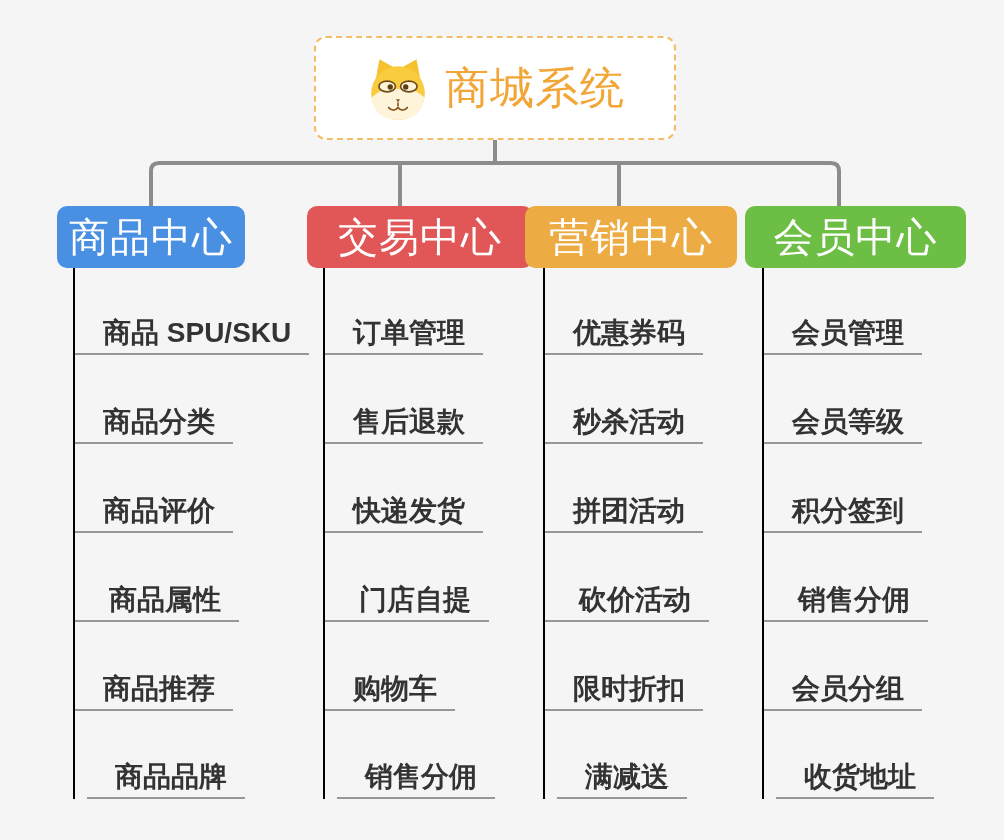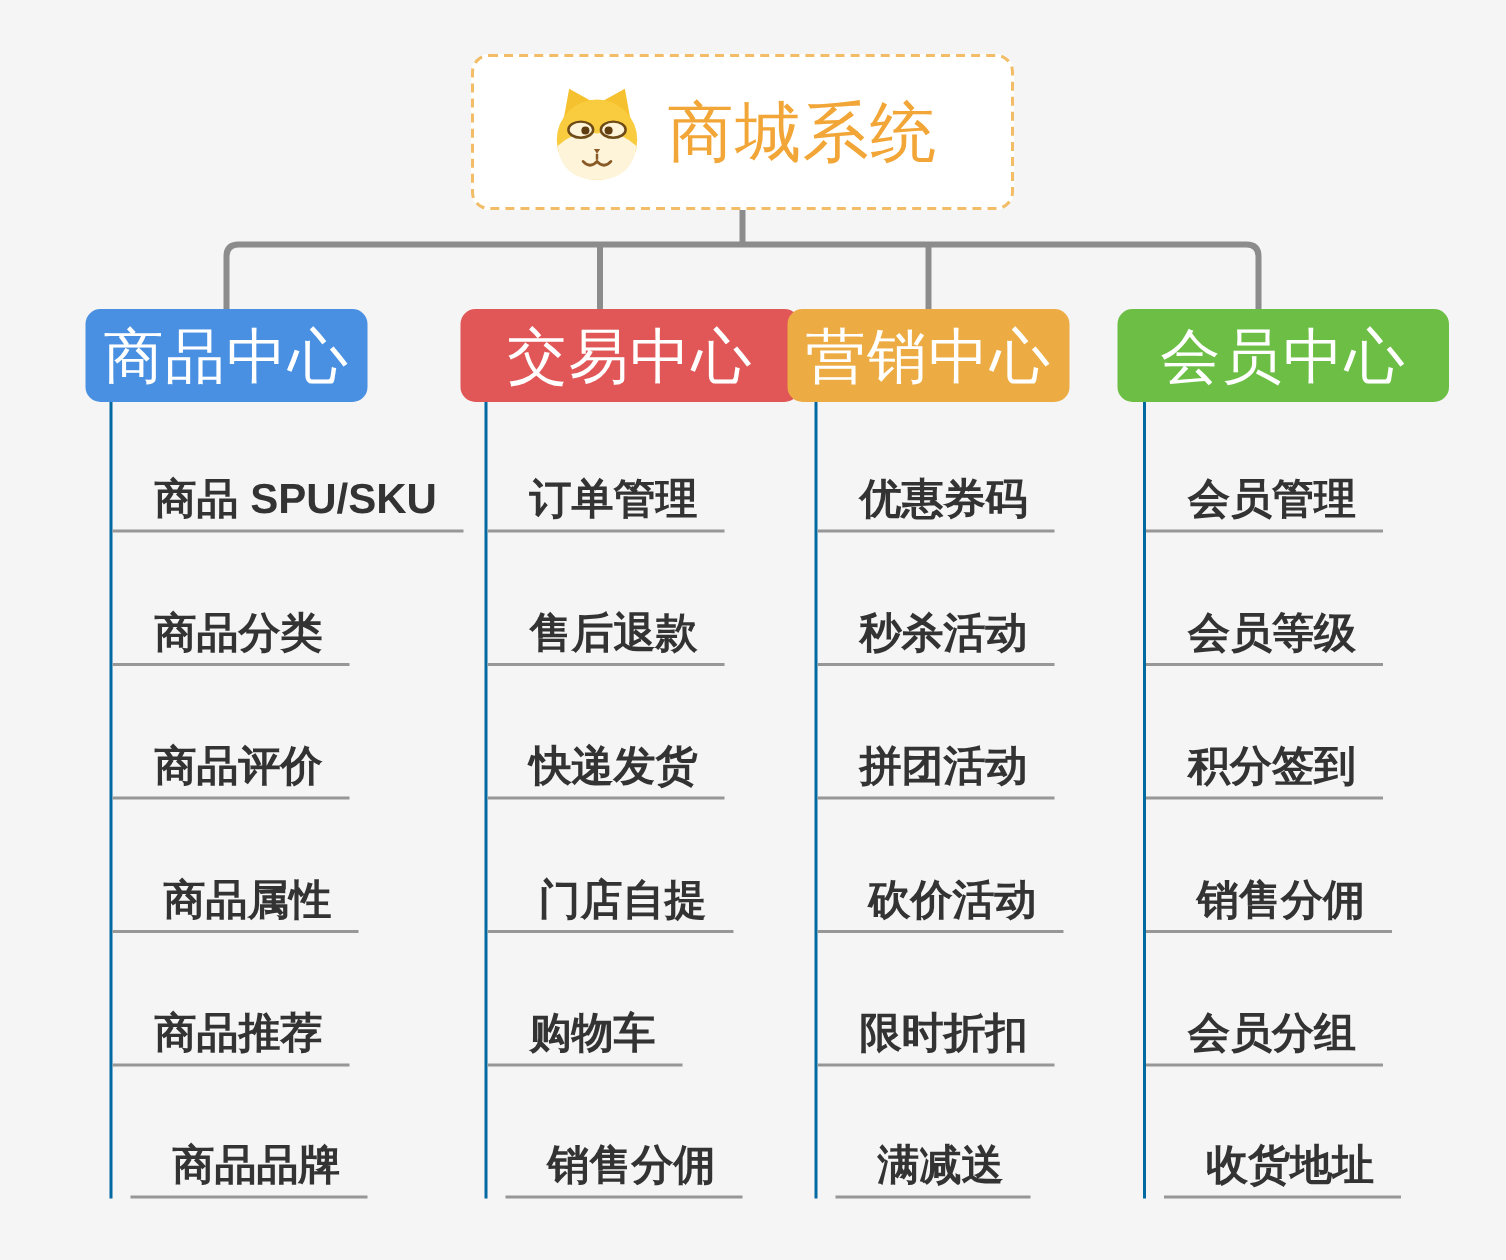--- a/index.html
+++ b/index.html
@@ -49,29 +49,29 @@
     border-radius: 10px;
     display: flex;
     align-items: center;
     justify-content: center;
     color: #ffffff;
     font-size: 40px;
     letter-spacing: 1px;
   }
   .b1 { left: 57px;  width: 188px; }
   .b2 { left: 307px; width: 226px; }
-  .b3 { left: 525px; width: 188px; }
+  .b3 { left: 525px; width: 212px; }
   .b4 { left: 745px; width: 221px; }
   
   .child-column {
     position: absolute;
     top: 268px;
     height: 531px;
     width: 0;
-    border-left: 2px solid #0369a1;
+    border-left: 2px solid #000000;
     font-weight: bold;
   }
   .c1 { left: 73px; }
   .c2 { left: 323px; }
   .c3 { left: 543px; }
   .c4 { left: 762px; }
   .child-item {
     position: absolute;
     left: 0;
     height: 42px;

